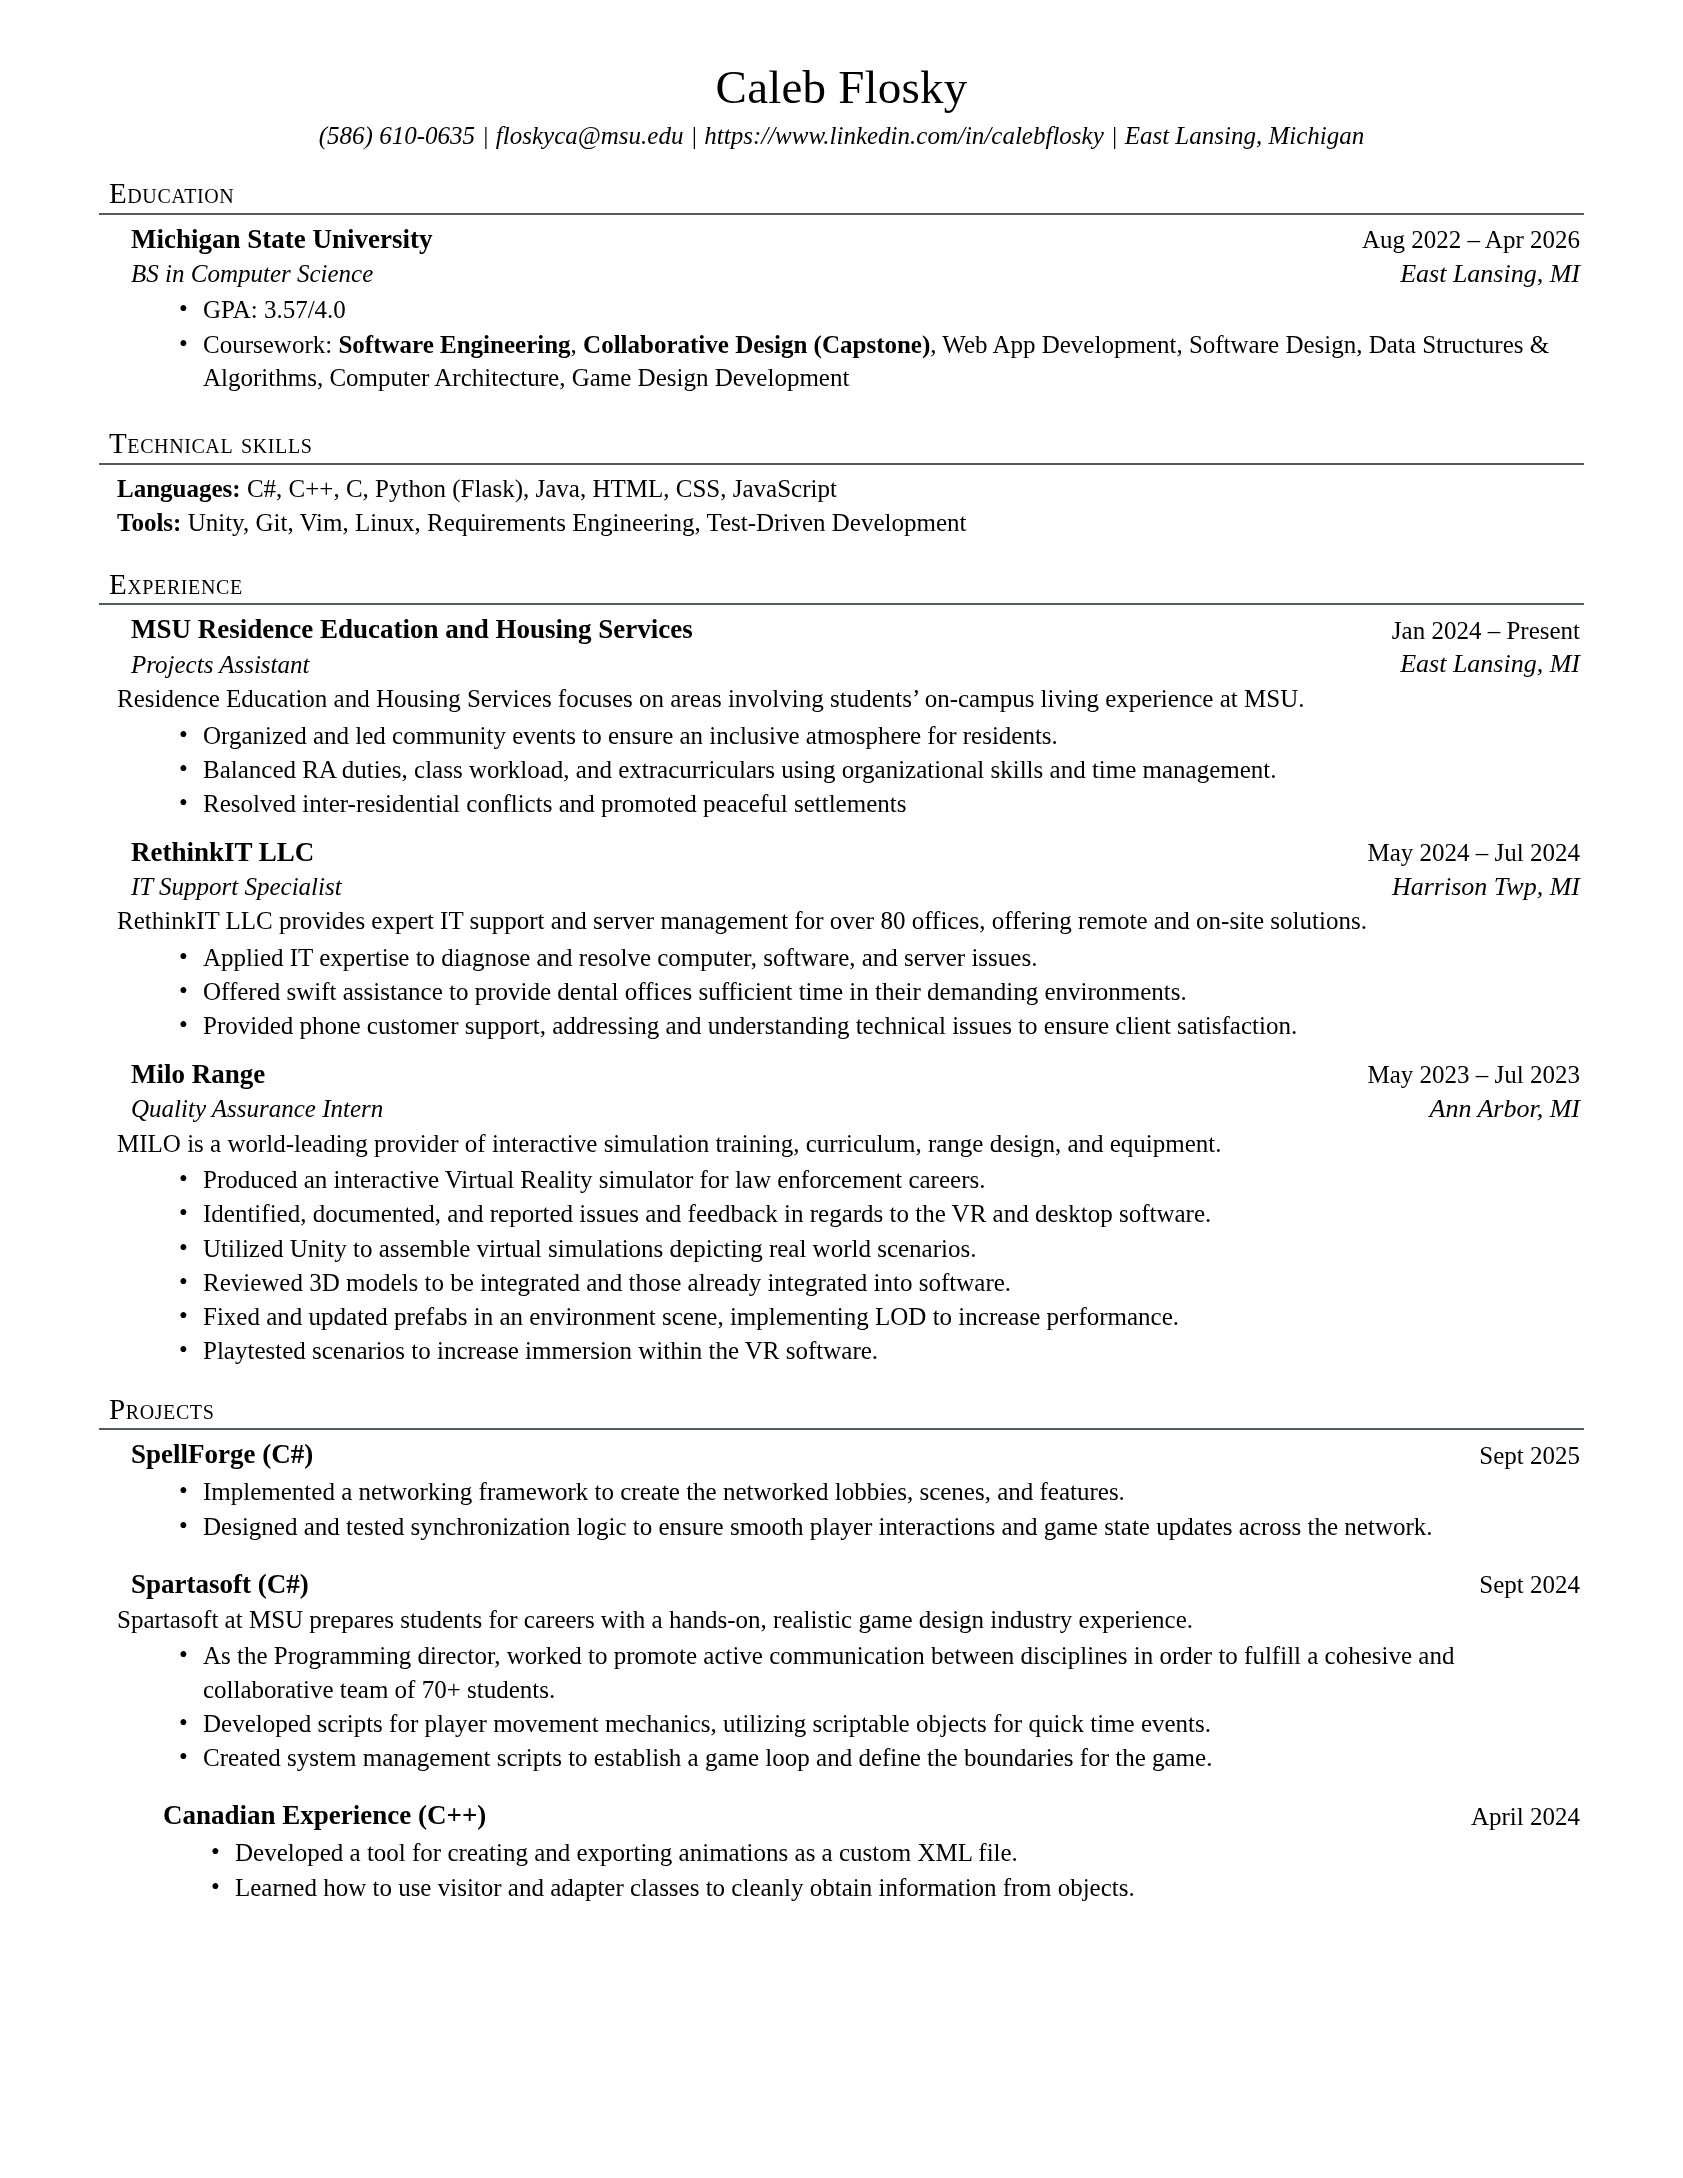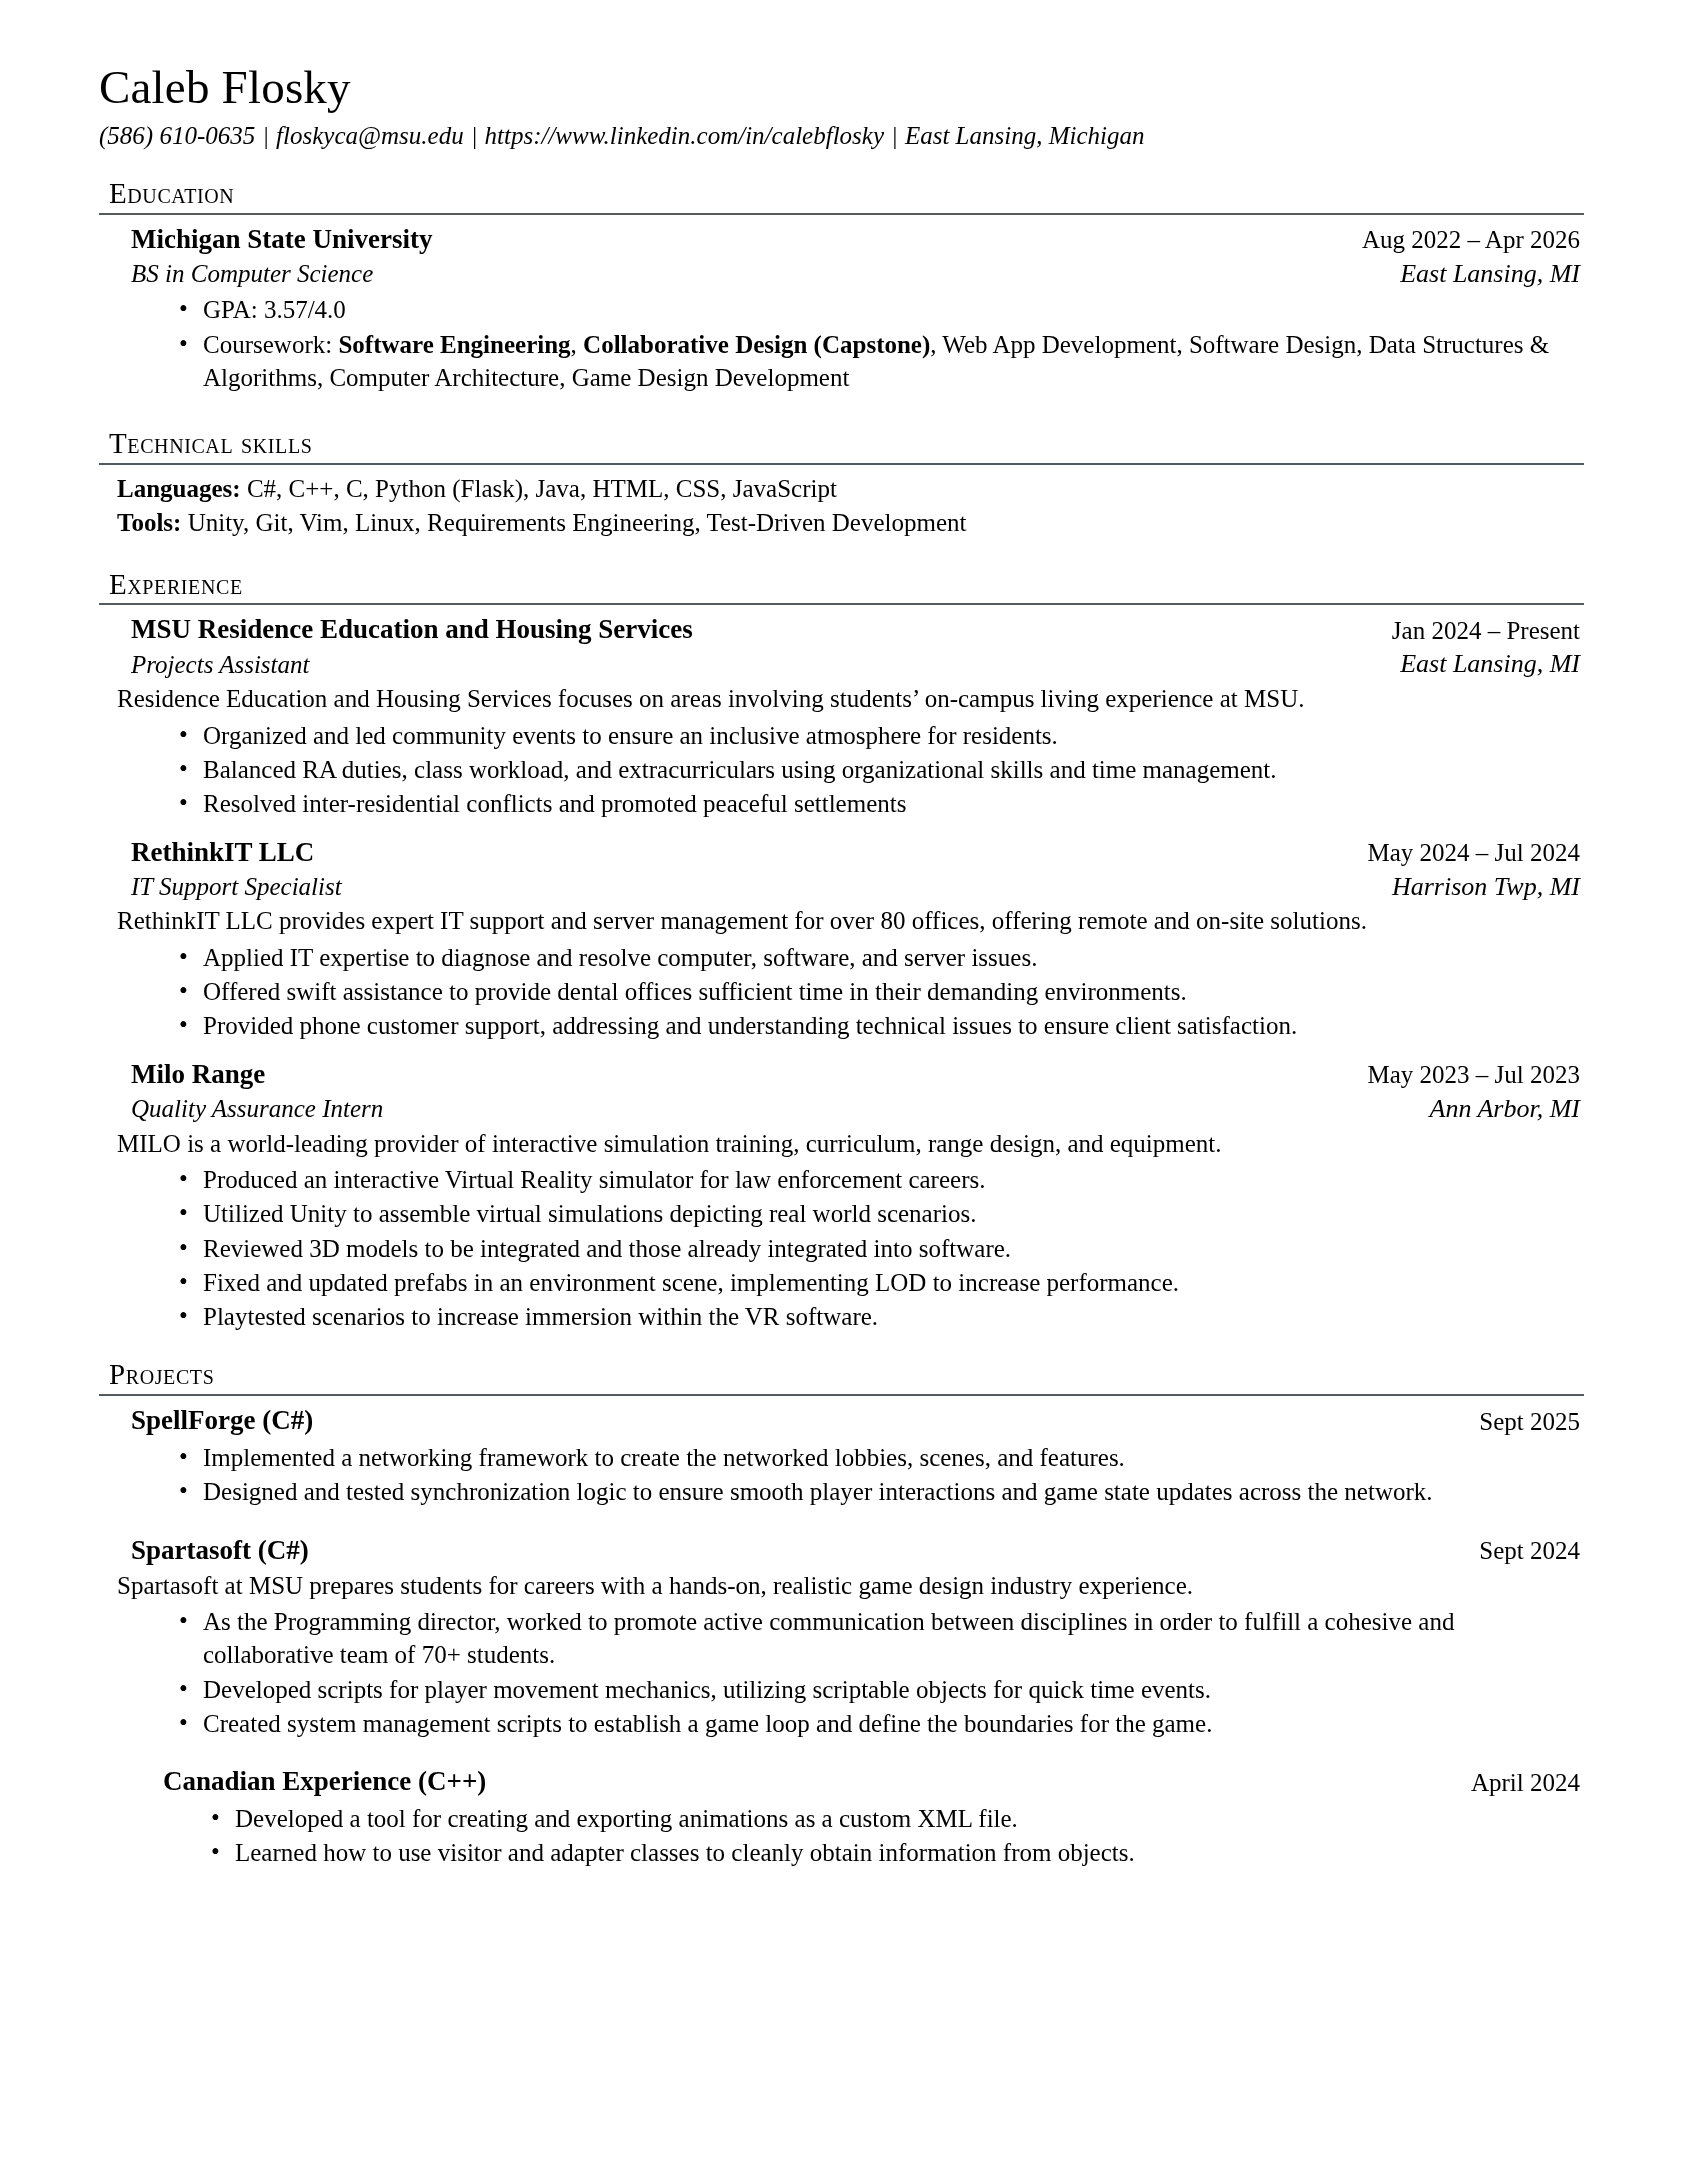--- a/index.html
+++ b/index.html
@@ -20,21 +20,21 @@
   }
   .page {
     width: 1683px;
     height: 2178px;
     padding: 61px 99px 0 99px;
     position: relative;
   }
 
   
   .doc-header {
-    text-align: left;
+    text-align: center;
     margin-bottom: 26px;
   }
   .doc-name {
     font-size: 47px;
     letter-spacing: 0.2px;
     line-height: 1.12;
     margin-bottom: 6px;
     font-weight: 400;
   }
   .contact-line {
@@ -229,20 +229,21 @@
             <span class="entry-title">Milo Range</span>
             <span class="entry-date">May 2023 – Jul 2023</span>
           </div>
           <div class="entry-row">
             <span class="entry-sub">Quality Assurance Intern</span>
             <span class="entry-loc">Ann Arbor, MI</span>
           </div>
           <div class="entry-blurb">MILO is a world-leading provider of interactive simulation training, curriculum, range design, and equipment.</div>
           <ul class="bullets">
             <li>Produced an interactive Virtual Reality simulator for law enforcement careers.</li>
+            <li>Identified, documented, and reported issues and feedback in regards to the VR and desktop software.</li>
             <li>Utilized Unity to assemble virtual simulations depicting real world scenarios.</li>
             <li>Reviewed 3D models to be integrated and those already integrated into software.</li>
             <li>Fixed and updated prefabs in an environment scene, implementing LOD to increase performance.</li>
             <li>Playtested scenarios to increase immersion within the VR software.</li>
           </ul>
         </div>
       </div>
   </div>
 
   <div class="spacer-sm"></div>

